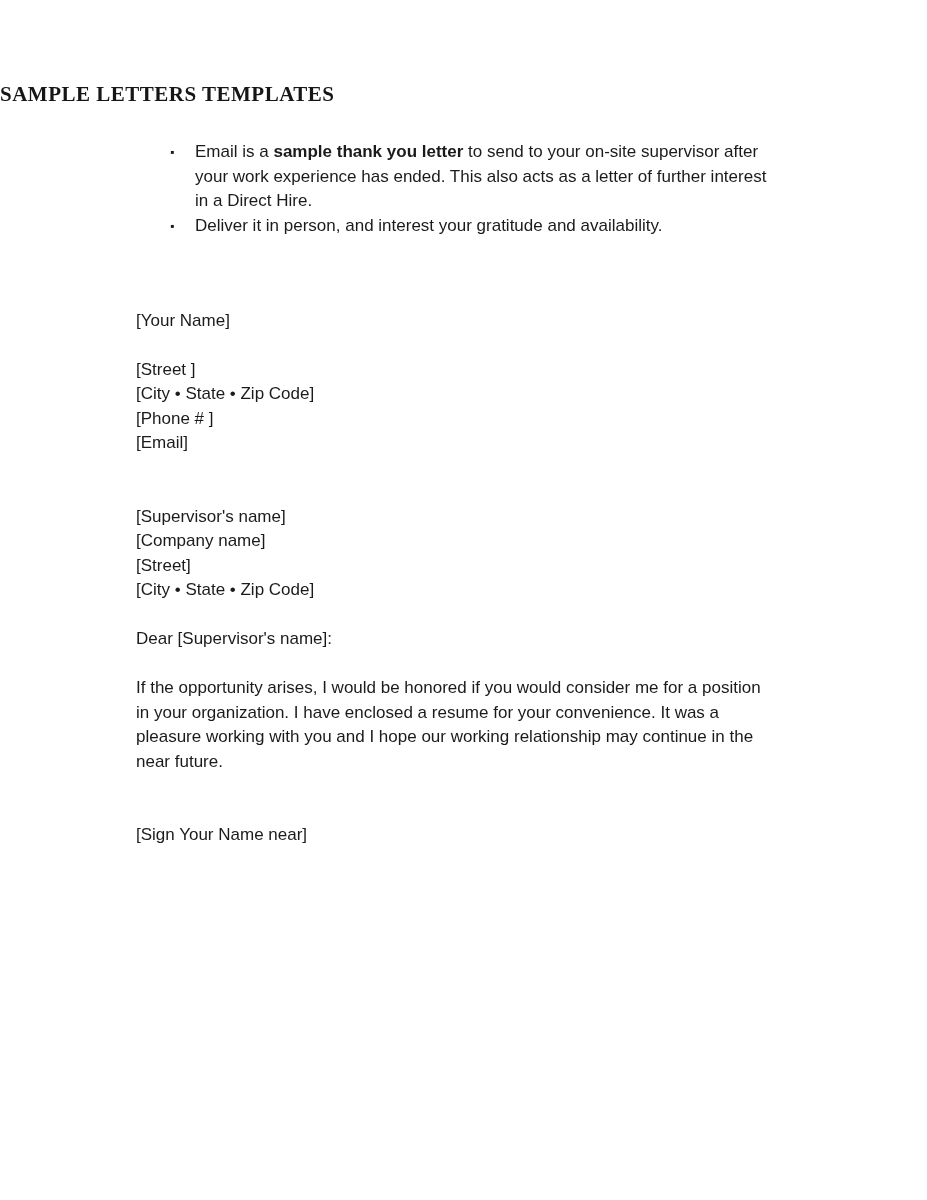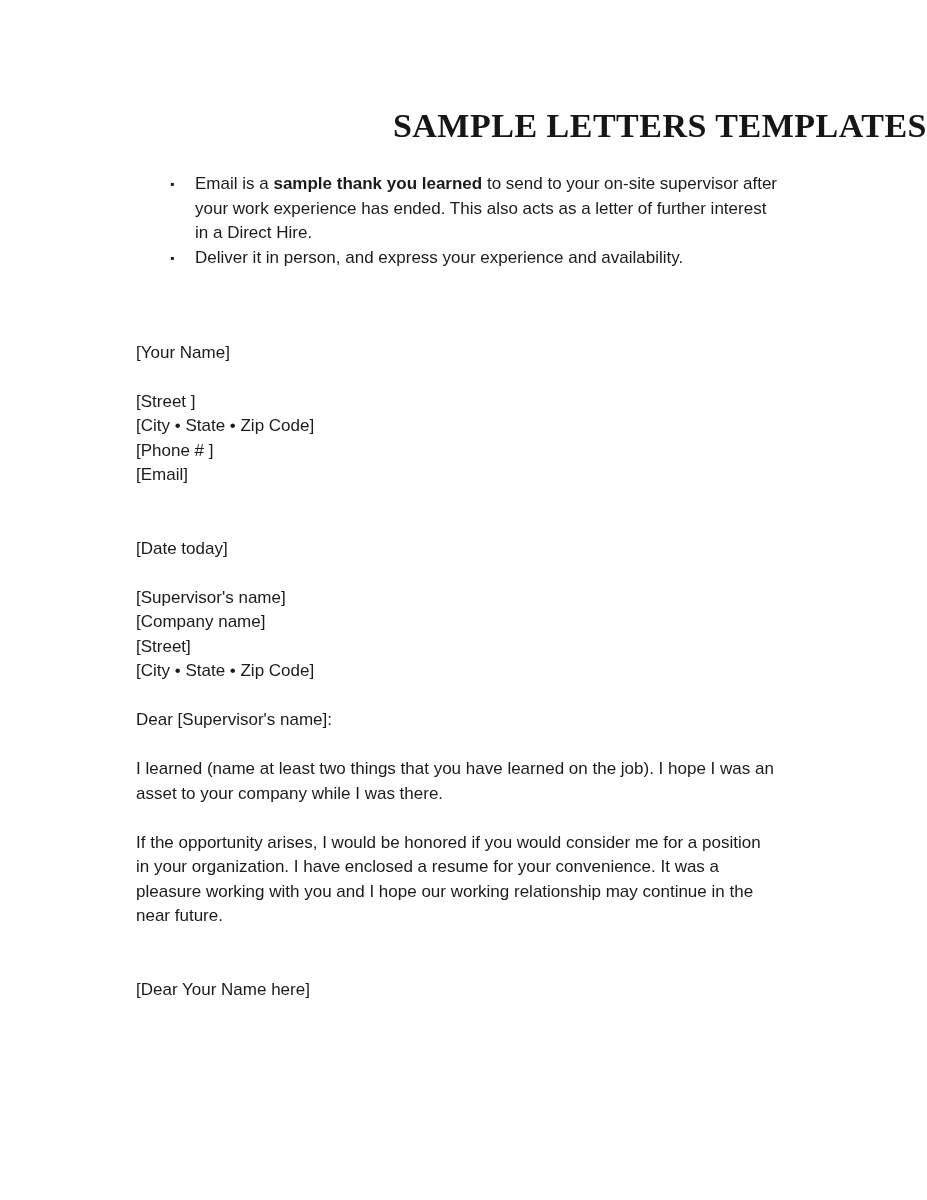--- a/index.html
+++ b/index.html
@@ -9,27 +9,27 @@
     height: 1200px;
     background: #ffffff;
     color: #1b1b1b;
     font-family: "Liberation Sans", sans-serif;
     font-size: 17px;
     line-height: 24.5px;
     overflow: hidden;
   }
   .doc-title {
     margin: 0;
-    padding-top: 108px;
+    padding-top: 76px;
     font-family: "Liberation Serif", serif;
     font-weight: 700;
-    font-size: 34px;
+    font-size: 21px;
     line-height: 36px;
     letter-spacing: 0.5px;
-    text-align: right;
+    text-align: left;
     color: #161616;
   }
   .bullets {
     margin: 28px 0 0 170px;
     padding: 0;
     list-style: none;
     width: 640px;
   }
   .bullets li { display: flex; }
   .bullet-marker {
@@ -48,57 +48,54 @@
 </head>
 <body>
 
 <div class="page">
 
   <h1 class="doc-title">SAMPLE LETTERS TEMPLATES</h1>
 
   <ul class="bullets">
     <li>
       <span class="bullet-marker">▪</span>
-      <span class="bullet-text"><span>Email is a </span><strong>sample thank you learned</strong><span> to send to your on-site supervisor after
+      <span class="bullet-text"><span>Email is a </span><strong>sample thank you letter</strong><span> to send to your on-site supervisor after
 your work experience has ended. This also acts as a letter of further interest
 in a Direct Hire.</span></span>
     </li>
     <li>
       <span class="bullet-marker">▪</span>
-      <span class="bullet-text">Deliver it in person, and express your experience and availability.</span>
+      <span class="bullet-text">Deliver it in person, and interest your gratitude and availability.</span>
     </li>
   </ul>
 
   <div class="letter">
 
     <div class="block">
       <div class="sender-name">[Your Name]</div>
       <div>[Street ]
 [City • State • Zip Code]
 [Phone # ]
 [Email]</div>
     </div>
 
-    <div class="block">[Date today]</div>
 
     <div class="block">[Supervisor's name]
 [Company name]
 [Street]
 [City • State • Zip Code]</div>
 
     <div class="block">Dear [Supervisor's name]:</div>
 
 
-    <div class="block">I learned (name at least two things that you have learned on the job). I hope I was an
-asset to your company while I was there.</div>
 
     <div class="block">If the opportunity arises, I would be honored if you would consider me for a position
 in your organization. I have enclosed a resume for your convenience. It was a
 pleasure working with you and I hope our working relationship may continue in the
 near future.</div>
 
     <div class="block">
-      <div>[Dear Your Name here]</div>
+      <div>[Sign Your Name near]</div>
     </div>
 
   </div>
 
 </div>
 
 </body></html>

